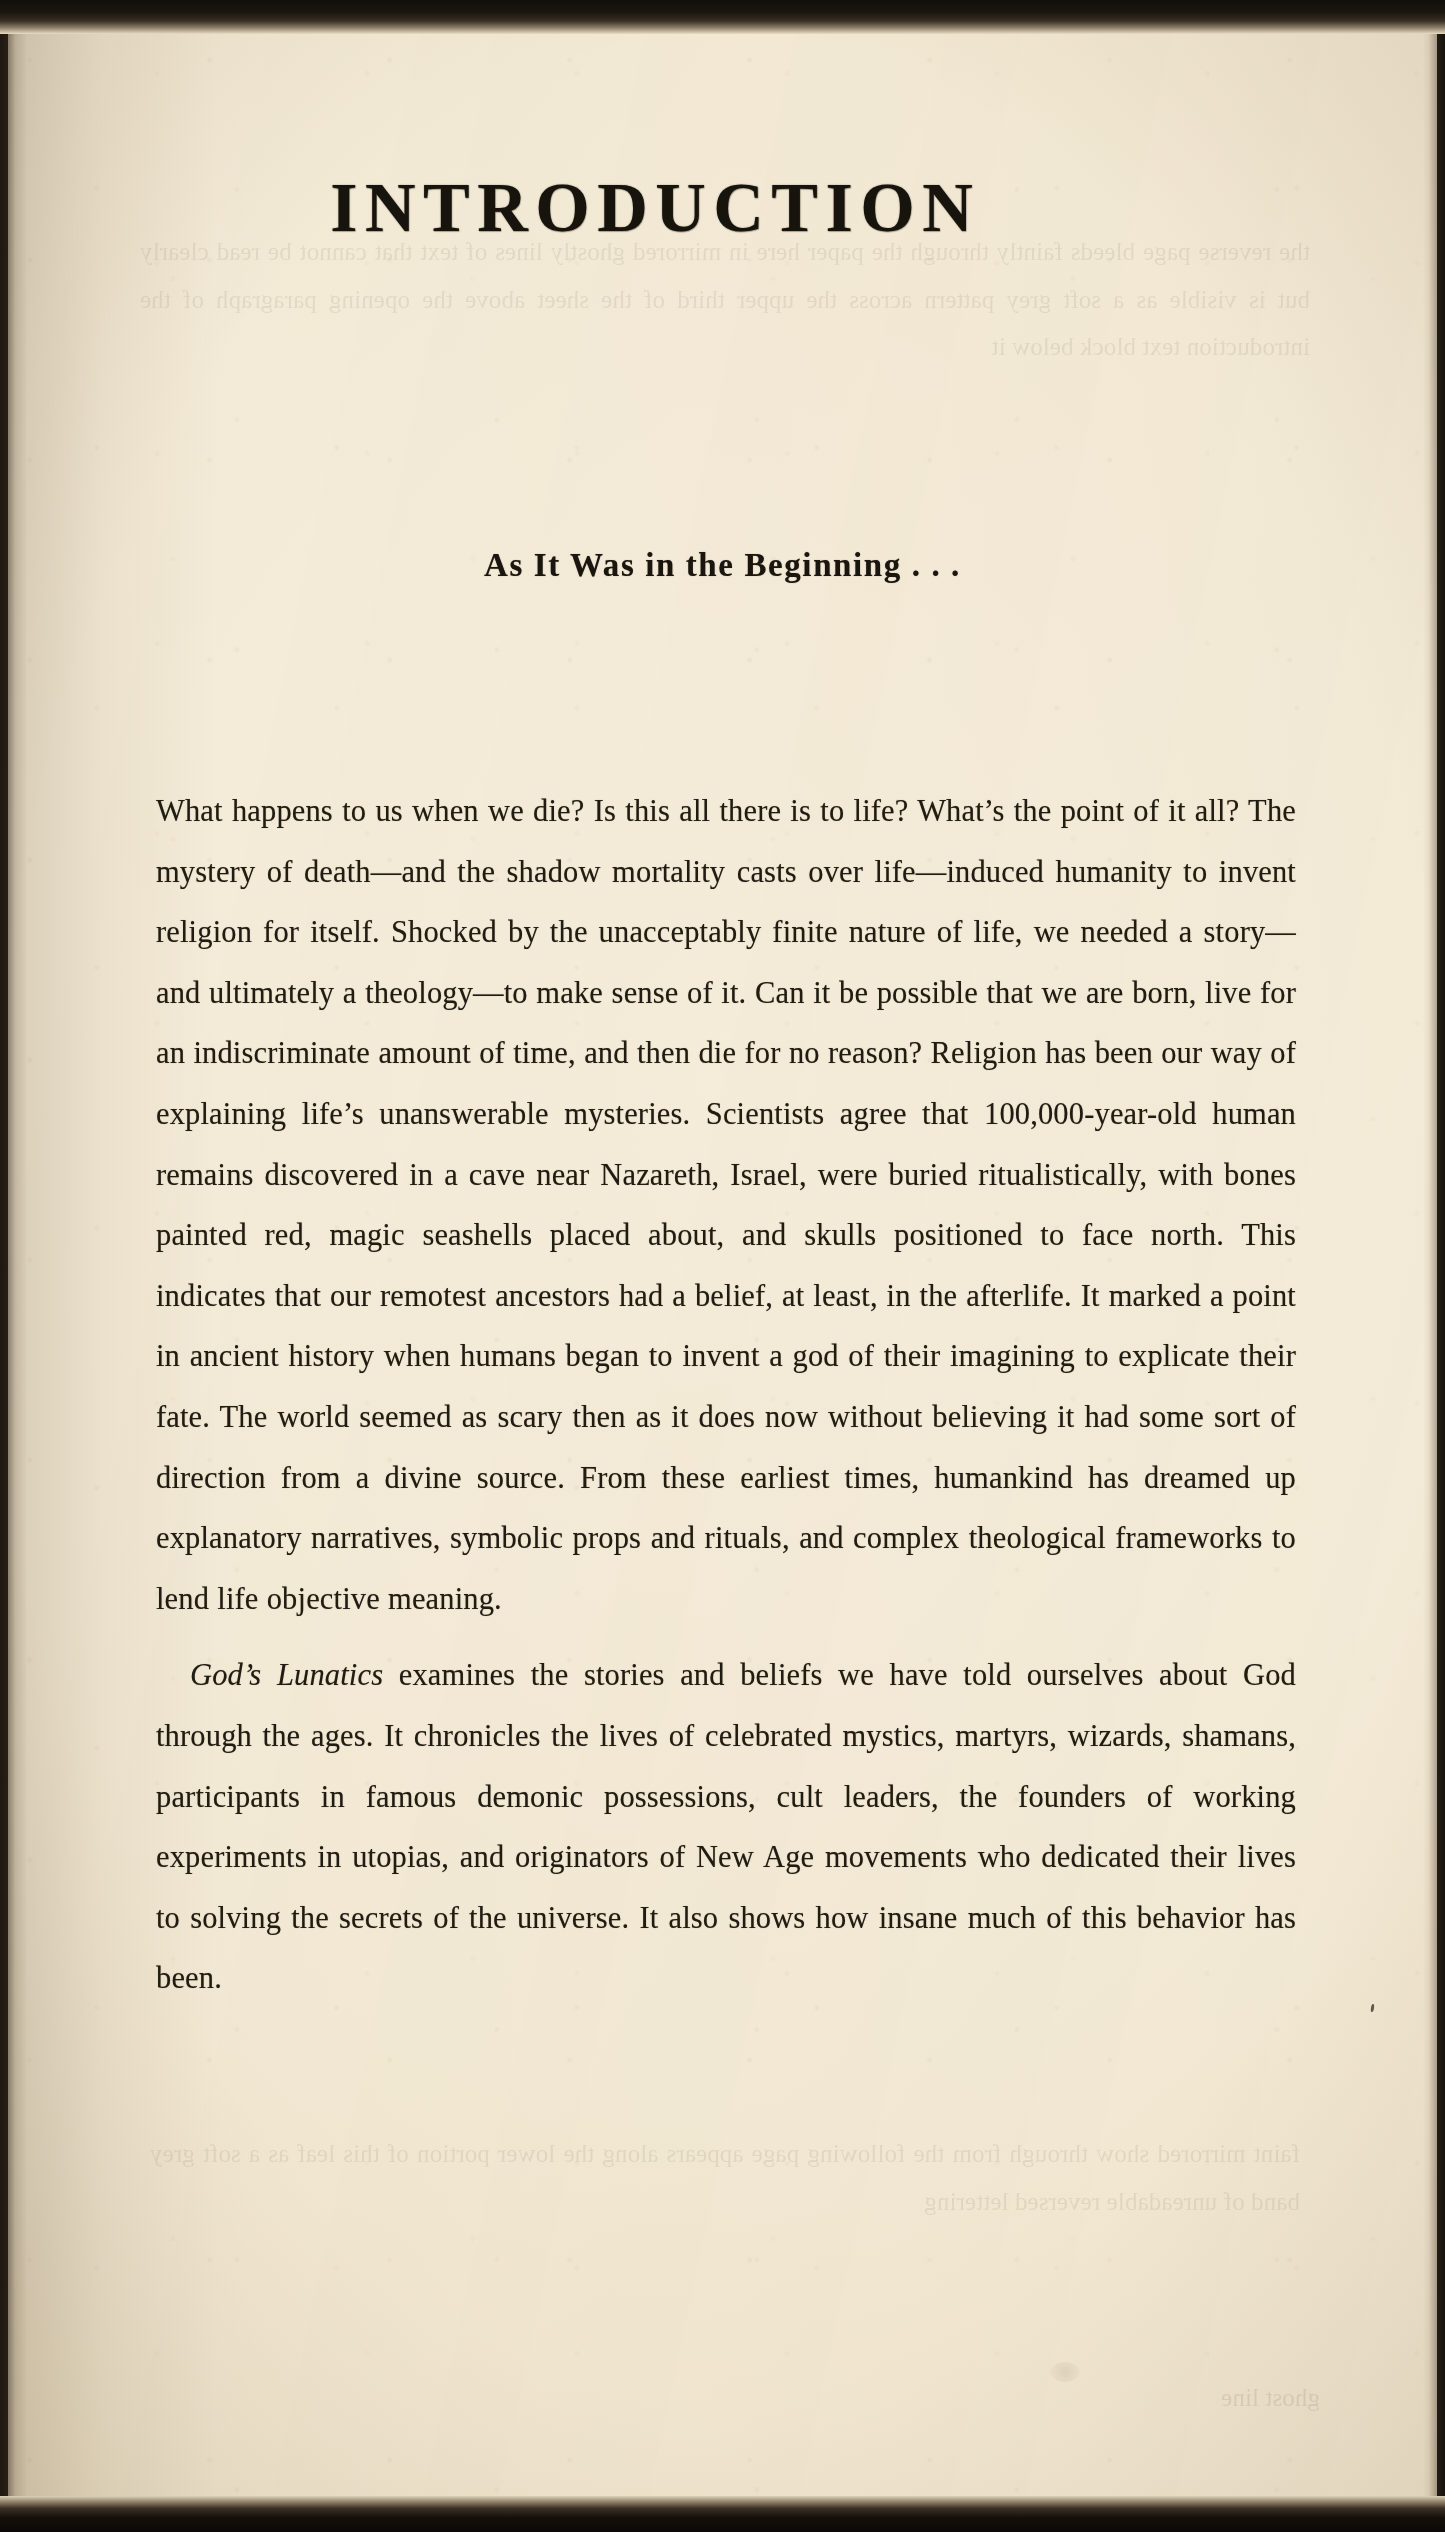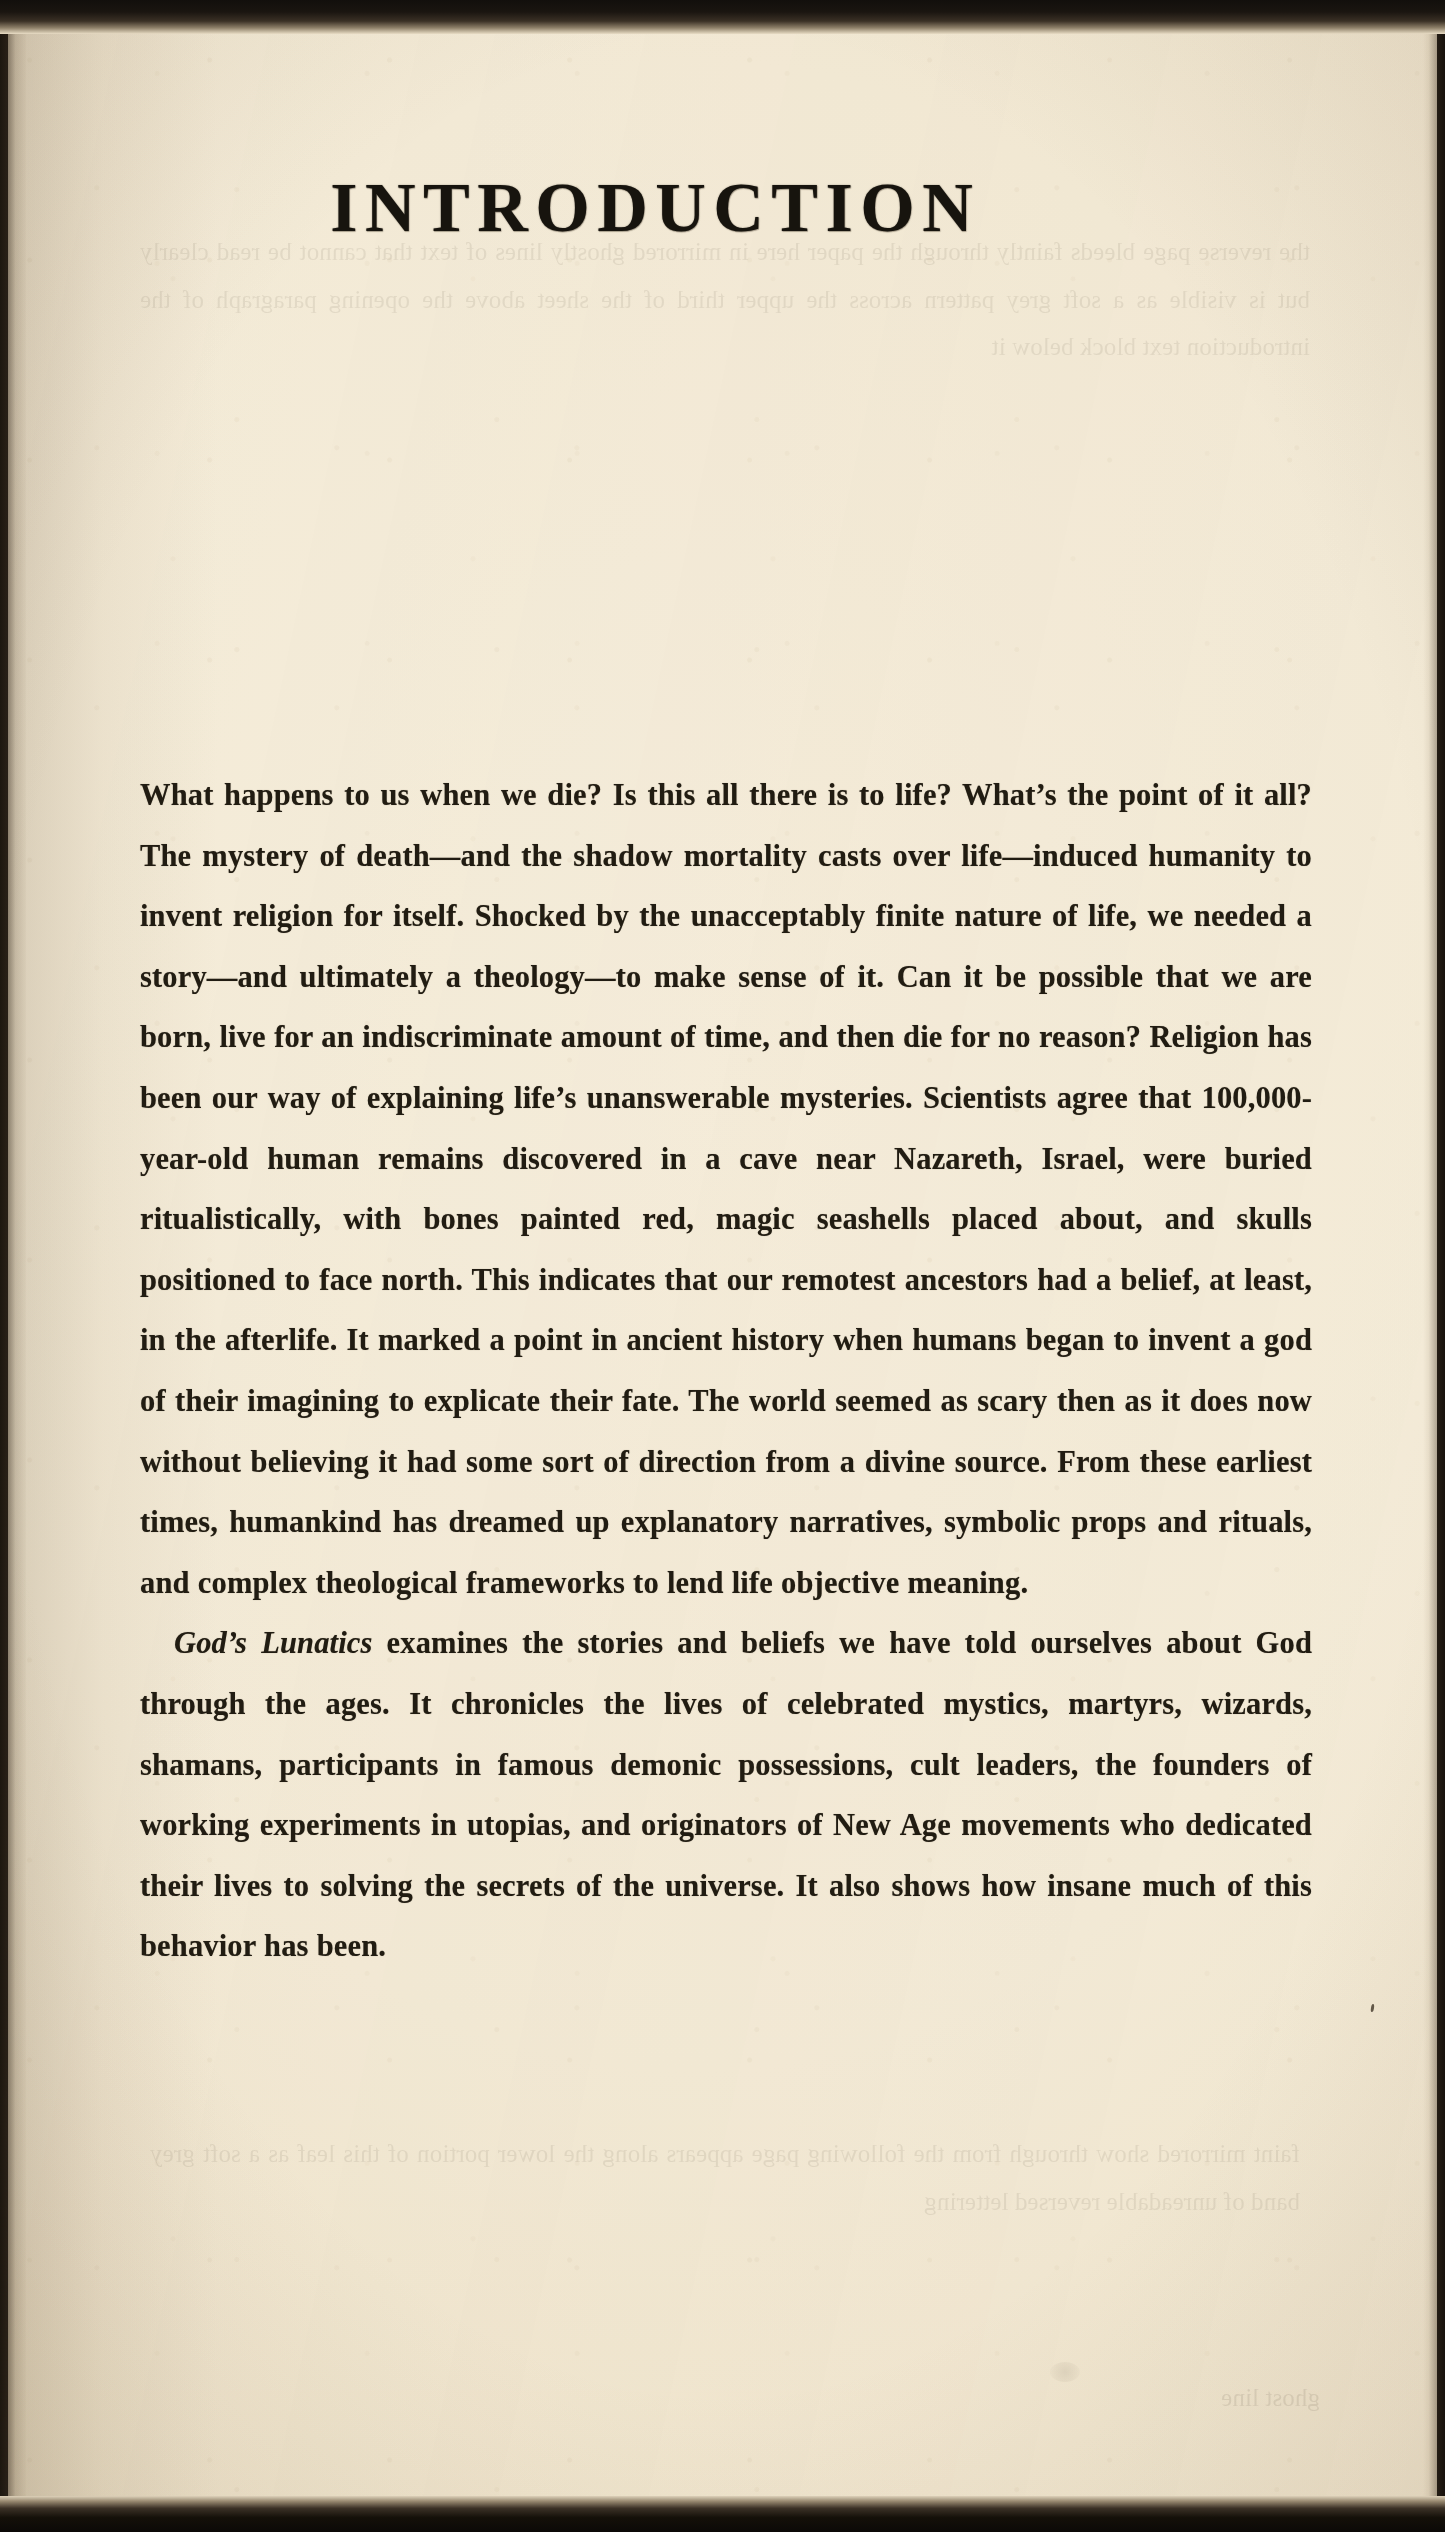--- a/index.html
+++ b/index.html
@@ -167,23 +167,22 @@
     font-family: "Liberation Serif", serif;
     font-size: 30.5px;
     line-height: 60.6px;
     color: #211c12;
     text-align: justify;
     letter-spacing: 0.15px;
     word-spacing: 0.4px;
     text-shadow: 0 0 0.9px rgba(45,36,20,0.42);
   }
   .body-block p {
-    margin: 0;
+    margin: 16px;
     text-indent: 0;
-    font-weight: bold;
   }
   .body-block p.indented { text-indent: 34px; }
   .body-block p.last-line { text-align: left; text-indent: 34px; }
   .body-block i { font-style: italic; }
 
   
   .speck {
     position: absolute;
     left: 1371px; top: 2004px;
     width: 3px; height: 8px;
@@ -220,20 +219,21 @@
 
   <div class="edge-left"></div>
   <div class="edge-right"></div>
   <div class="edge-top"></div>
   <div class="edge-bottom"></div>
 
   <div class="content">
 
     <h1 class="page-title">INTRODUCTION</h1>
 
+    <h2 class="section-subtitle">As It Was in the Beginning . . .</h2>
 
     <div class="body-block">
       <p>What happens to us when we die? Is this all there is to life? What’s the point of it all? The mystery of death—and the shadow mortality casts over life—induced humanity to invent religion for itself. Shocked by the unacceptably finite nature of life, we needed a story—and ultimately a theology—to make sense of it. Can it be possible that we are born, live for an indiscriminate amount of time, and then die for no reason? Religion has been our way of explaining life’s unanswerable mysteries. Scientists agree that 100,000-year-old human remains discovered in a cave near Nazareth, Israel, were buried ritualistically, with bones painted red, magic seashells placed about, and skulls positioned to face north. This indicates that our remotest ancestors had a belief, at least, in the afterlife. It marked a point in ancient history when humans began to invent a god of their imagining to explicate their fate. The world seemed as scary then as it does now without believing it had some sort of direction from a divine source. From these earliest times, humankind has dreamed up explanatory narratives, symbolic props and rituals, and complex theological frameworks to lend life objective meaning.</p>
       <p class="indented"><i>God’s Lunatics</i><span> examines the stories and beliefs we have told ourselves about God through the ages. It chronicles the lives of celebrated mystics, martyrs, wizards, shamans, participants in famous demonic possessions, cult leaders, the founders of working experiments in utopias, and originators of New Age movements who dedicated their lives to solving the secrets of the universe. It also shows how insane much of this behavior has been.</span></p>
     </div>
 
     <div class="speck"></div>
 
   </div>
 </div>

